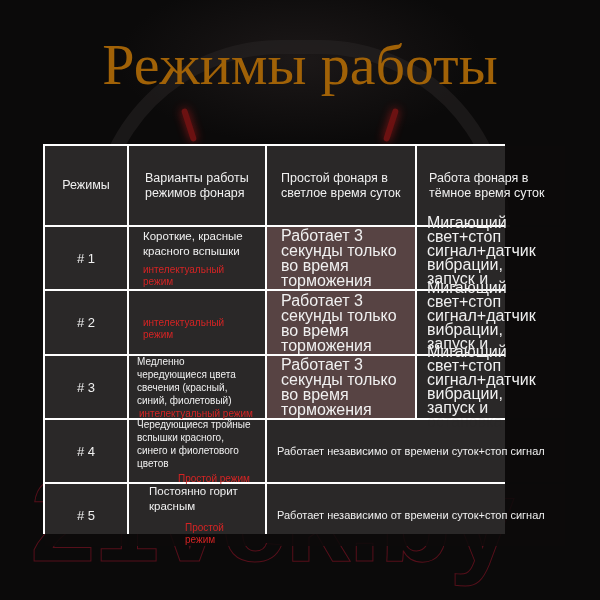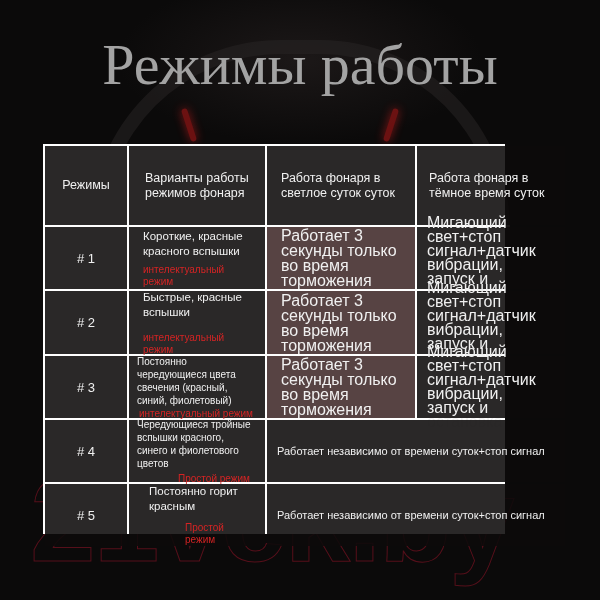--- a/index.html
+++ b/index.html
@@ -29,21 +29,21 @@
       position: absolute; left: 30px; top: 465px; width: 545px; height: 110px;
       font-family: "Liberation Sans", sans-serif; font-weight: bold; font-size: 118px;
       line-height: 110px; letter-spacing: -2px;
       color: transparent; -webkit-text-stroke: 1px rgba(150,20,40,0.55);
       white-space: nowrap; pointer-events: none;
     }
 
     .title {
       position: absolute; left: 0; top: 30px; width: 600px; text-align: center;
       font-family: "Liberation Serif", "DejaVu Serif", serif; font-size: 58px; line-height: 70px;
-      color: #a3a3a3; font-weight: normal;
+      color: #a16207; font-weight: normal;
     }
 
     .grid {
       position: absolute; left: 43px; top: 144px; width: 462px; height: 390px;
       display: grid;
       grid-template-columns: 82px 136px 148px 148px;
       grid-template-rows: 79px 62px 63px 62px 62px 62px;
       background: #ffffff;
       gap: 2px;
       padding: 2px;
@@ -78,42 +78,41 @@
 </div>
 
 <div class="watermark">21vek.by</div>
 
 <h1 class="title">Режимы работы</h1>
 
 <div class="grid">
 
   <div class="cell head center">Режимы</div>
   <div class="cell head" style="padding-left:16px">Варианты работы режимов фонаря</div>
-  <div class="cell head" style="padding-left:14px">Работа фонаря в светлое суток суток</div>
+  <div class="cell head" style="padding-left:14px">Простой фонаря в светлое время суток</div>
   <div class="cell head" style="padding-left:12px">Работа фонаря в тёмное время суток</div>
 
   <div class="cell num"># 1</div>
   <div class="cell variant">
     <span>Короткие, красные красного вспышки</span>
     <span class="mode-tag">интелектуальный режим</span>
   </div>
   <div class="cell day">Работает 3 секунды только во время торможения</div>
   <div class="cell night">Мигающий свет+стоп сигнал+датчик вибрации, запуск и остановка</div>
 
   <div class="cell num"># 2</div>
   <div class="cell variant">
-    <span>Быстрые, красные вспышки</span>
     <span class="mode-tag" style="margin-top:12px">интелектуальный режим</span>
   </div>
   <div class="cell day">Работает 3 секунды только во время торможения</div>
   <div class="cell night">Мигающий свет+стоп сигнал+датчик вибрации, запуск и остановка</div>
 
   <div class="cell num"># 3</div>
   <div class="cell variant small">
-    <span>Постоянно чередующиеся цвета свечения (красный, синий, фиолетовый)</span>
+    <span>Медленно чередующиеся цвета свечения (красный, синий, фиолетовый)</span>
     <span class="mode-tag right" style="margin-top:1px">интелектуальный режим</span>
   </div>
   <div class="cell day">Работает 3 секунды только во время торможения</div>
   <div class="cell night">Мигающий свет+стоп сигнал+датчик вибрации, запуск и остановка</div>
 
   <div class="cell num"># 4</div>
   <div class="cell variant small">
     <span>Чередующиеся тройные вспышки красного, синего и фиолетового цветов</span>
     <span class="mode-tag mid" style="margin-top:3px">Простой режим</span>
   </div>

